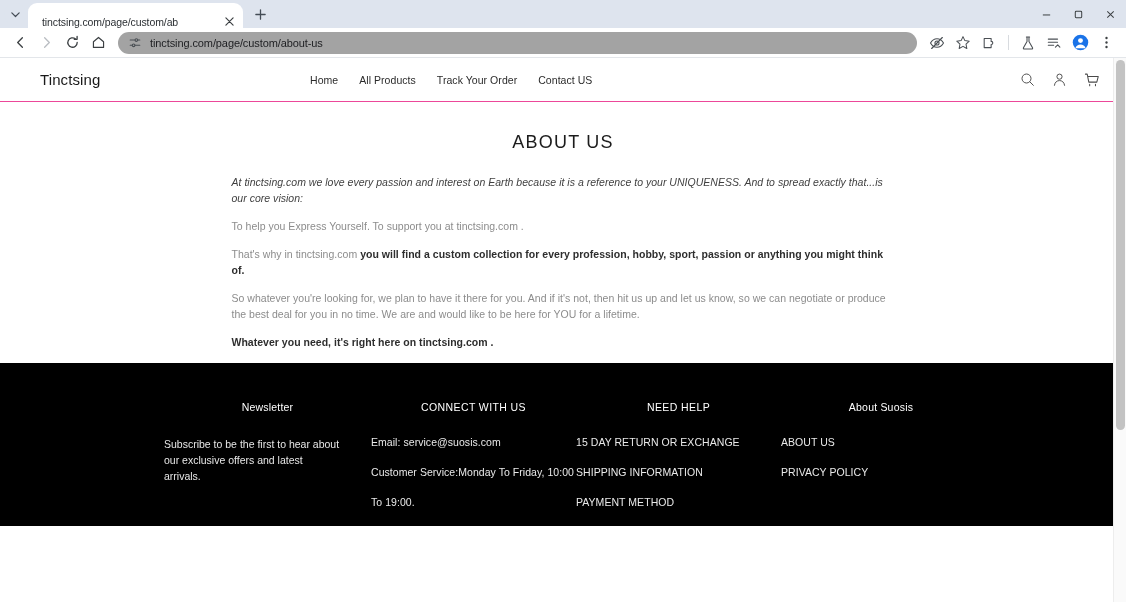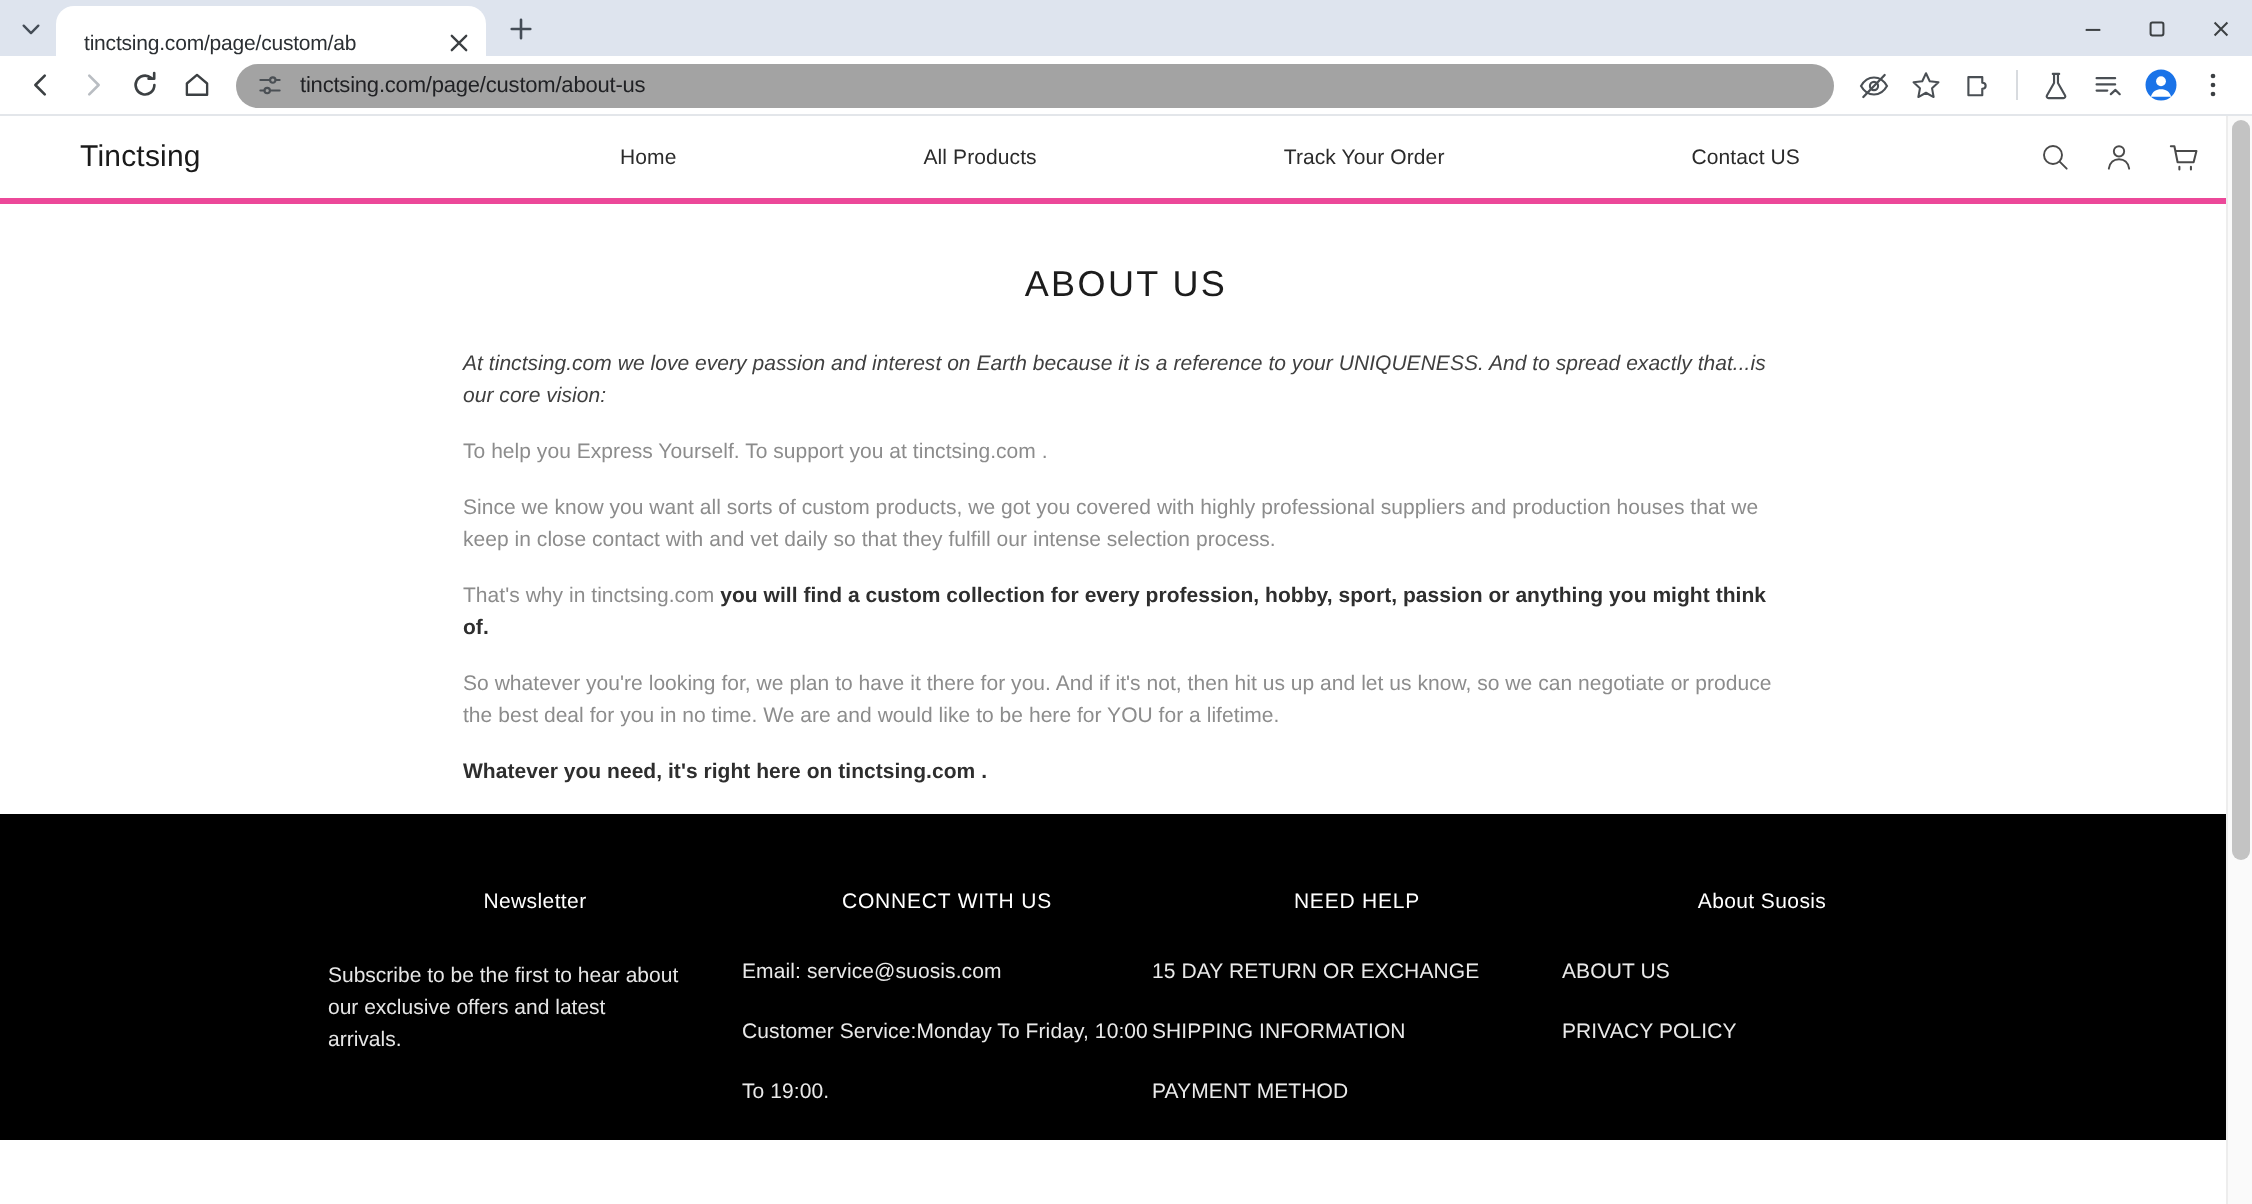--- a/index.html
+++ b/index.html
@@ -70,24 +70,24 @@
   .page { flex:1; overflow:hidden; }
 
   .announce {
     background:#000; color:#fff; height:22px;
     display:flex; align-items:center; justify-content:center;
     font-size:10px; letter-spacing:0.2px;
   }
 
   .site-header {
     height:44px; background:#fff; display:flex; align-items:center;
-    padding:0 26px 0 40px; border-bottom:3px solid #ec4899;
+    padding:0 26px 0 40px; border-bottom:1px solid #ec4899;
   }
   .brand { font-size:15px; color:#1a1a1a; letter-spacing:0.1px; cursor:pointer; width:270px; }
-  .nav { flex:1; display:flex; justify-content:space-between; gap:21px; }
+  .nav { flex:1; display:flex; justify-content:flex-start; gap:21px; }
   .nav a { font-size:10.5px; color:#2b2b2b; text-decoration:none; letter-spacing:0.05px; cursor:pointer; }
   .hdr-icons { width:200px; display:flex; justify-content:flex-end; align-items:center; gap:17px; }
   .hdr-icons .ic { cursor:pointer; display:flex; align-items:center; }
 
   .content { padding:30px 0 0 0; }
   .about-title {
     text-align:center; font-size:18px; color:#1c1c1c; letter-spacing:1.2px;
     font-weight:400; margin-bottom:22px;
   }
   .copy { max-width:667px; margin:0 auto; padding:0 2px; }
@@ -290,21 +290,20 @@
             </svg>
           </span>
         </div>
       </div>
 
       <div class="content">
         <h1 class="about-title">ABOUT US</h1>
         <div class="copy">
           <p class="dark">At tinctsing.com  we love every passion and interest on Earth because it is a reference to your UNIQUENESS. And to spread exactly that...is our core vision:</p>
           <p>To help you Express Yourself. To support you at tinctsing.com .</p>
-          <p>Since we know you want all sorts of custom products, we got you covered with highly professional suppliers and production houses that we keep in close contact with and vet daily so that they fulfill our intense selection process.</p>
           <p><span>That's why in tinctsing.com </span><span class="strong"> you will find a custom collection for every profession, hobby, sport, passion or anything you might think of.</span></p>
           <p>So whatever you're looking for, we plan to have it there for you. And if it's not, then hit us up and let us know, so we can negotiate or produce the best deal for you in no time. We are and would like to be here for YOU for a lifetime.</p>
           <p class="bold">Whatever you need, it's right here on tinctsing.com .</p>
         </div>
       </div>
 
       <div class="footer">
         <div class="footcols">
 
           <div class="col-newsletter">

